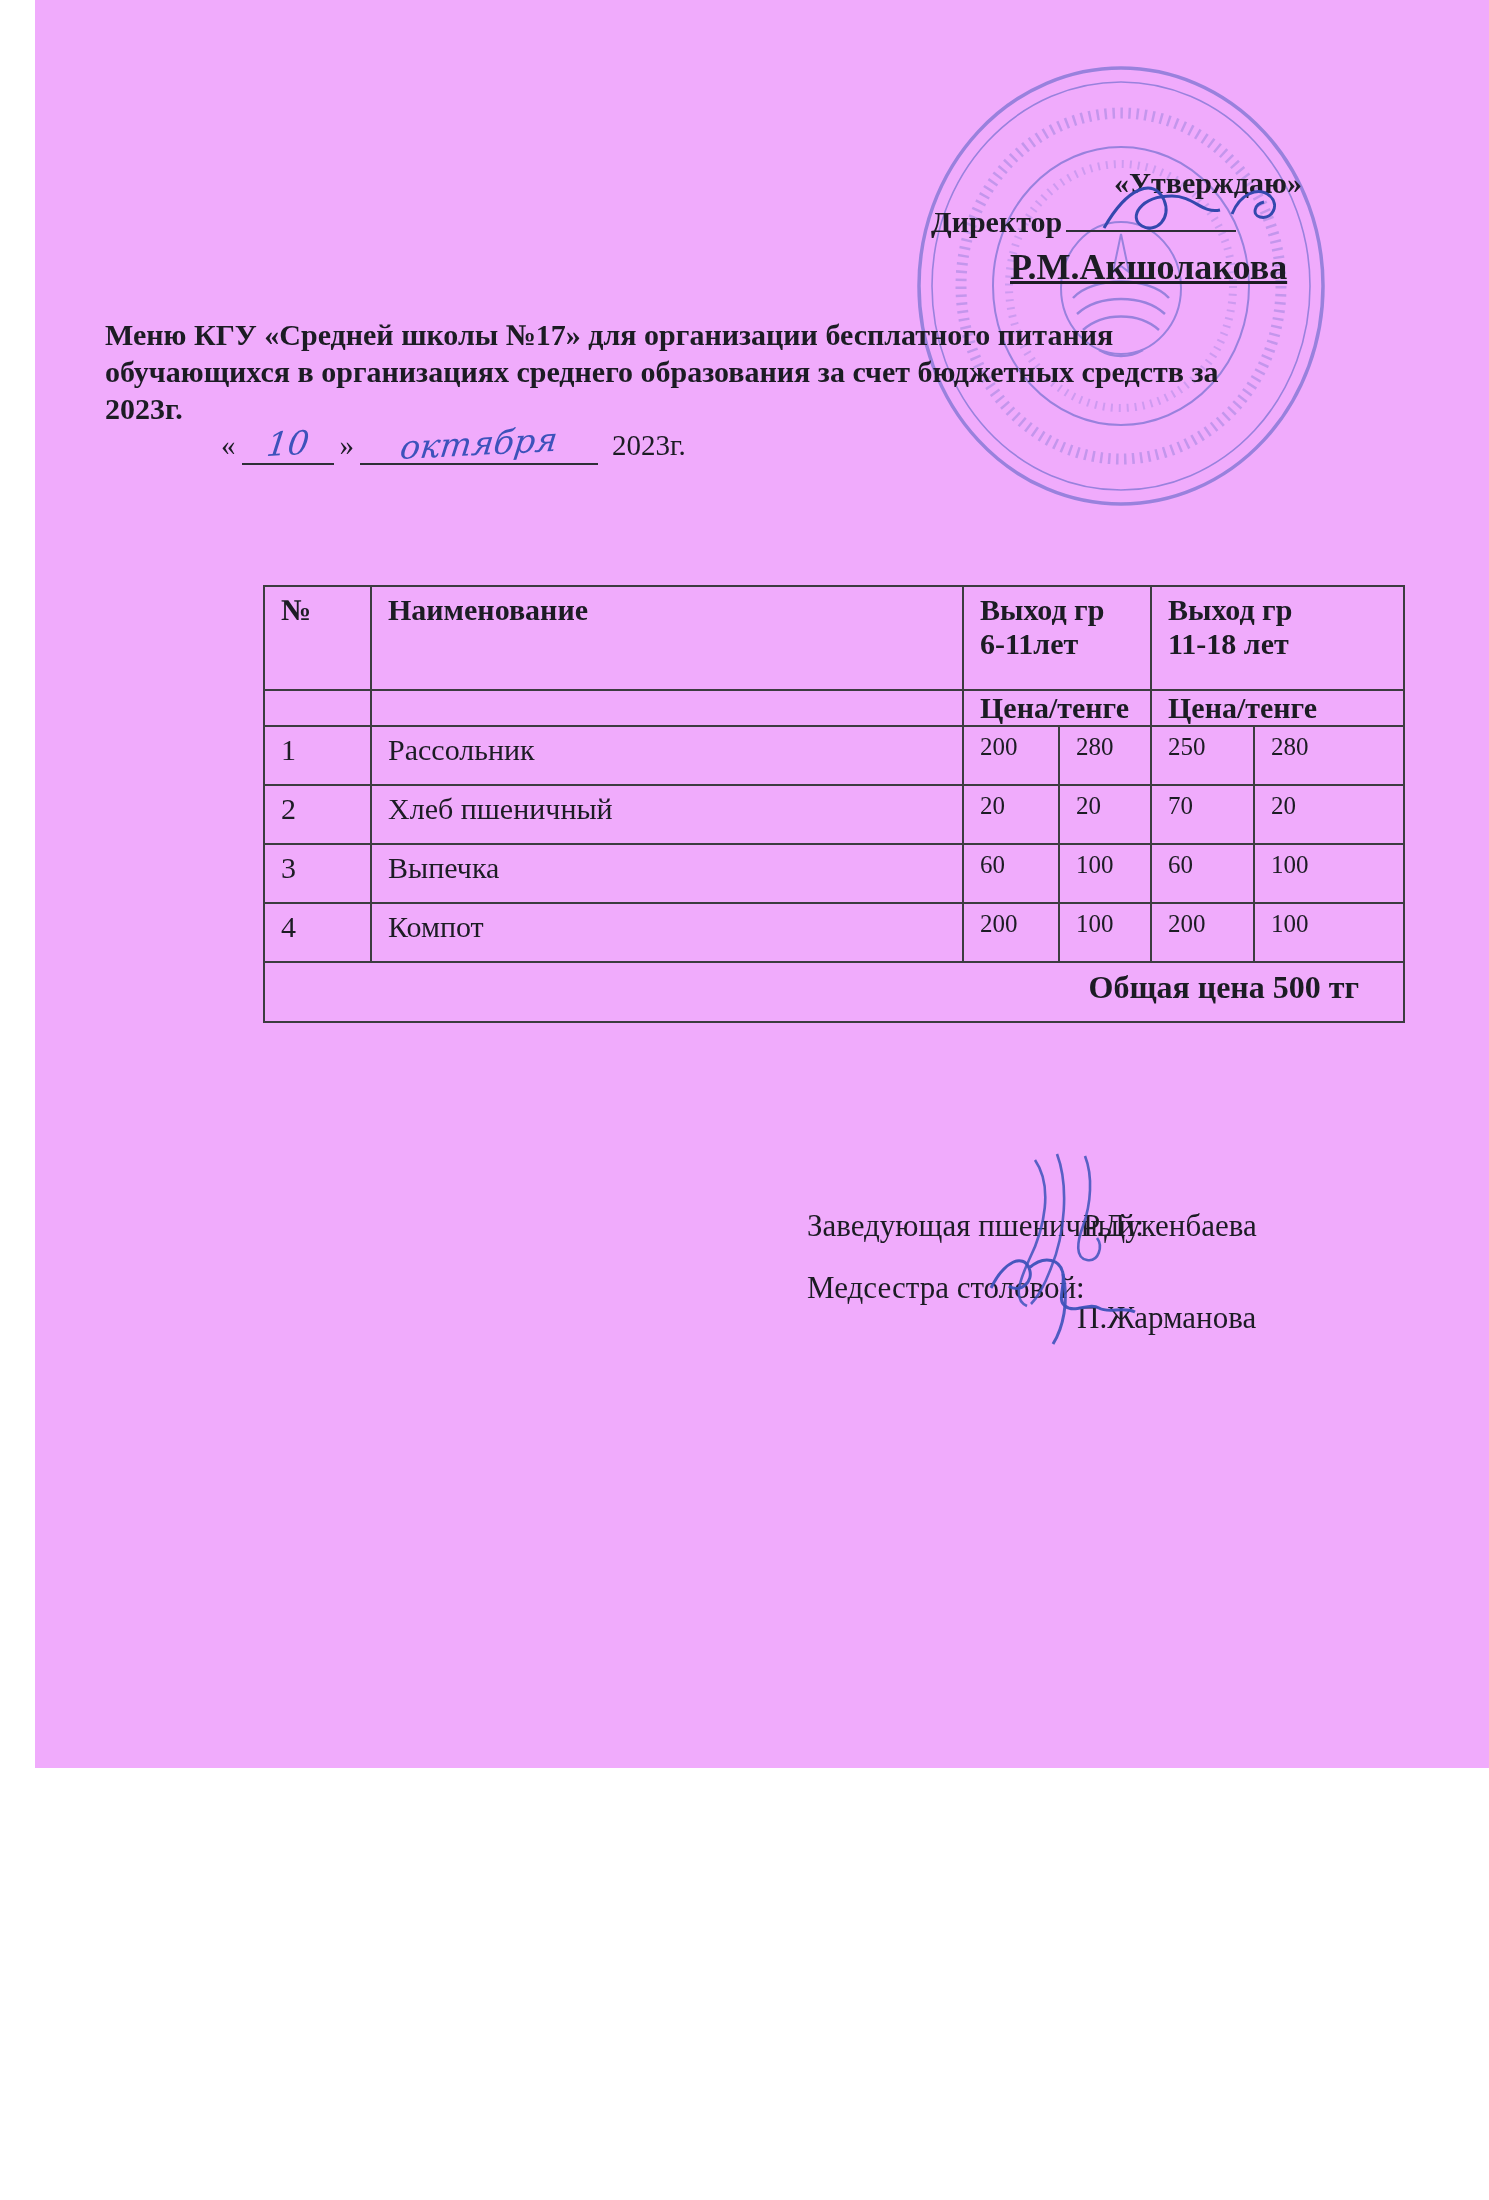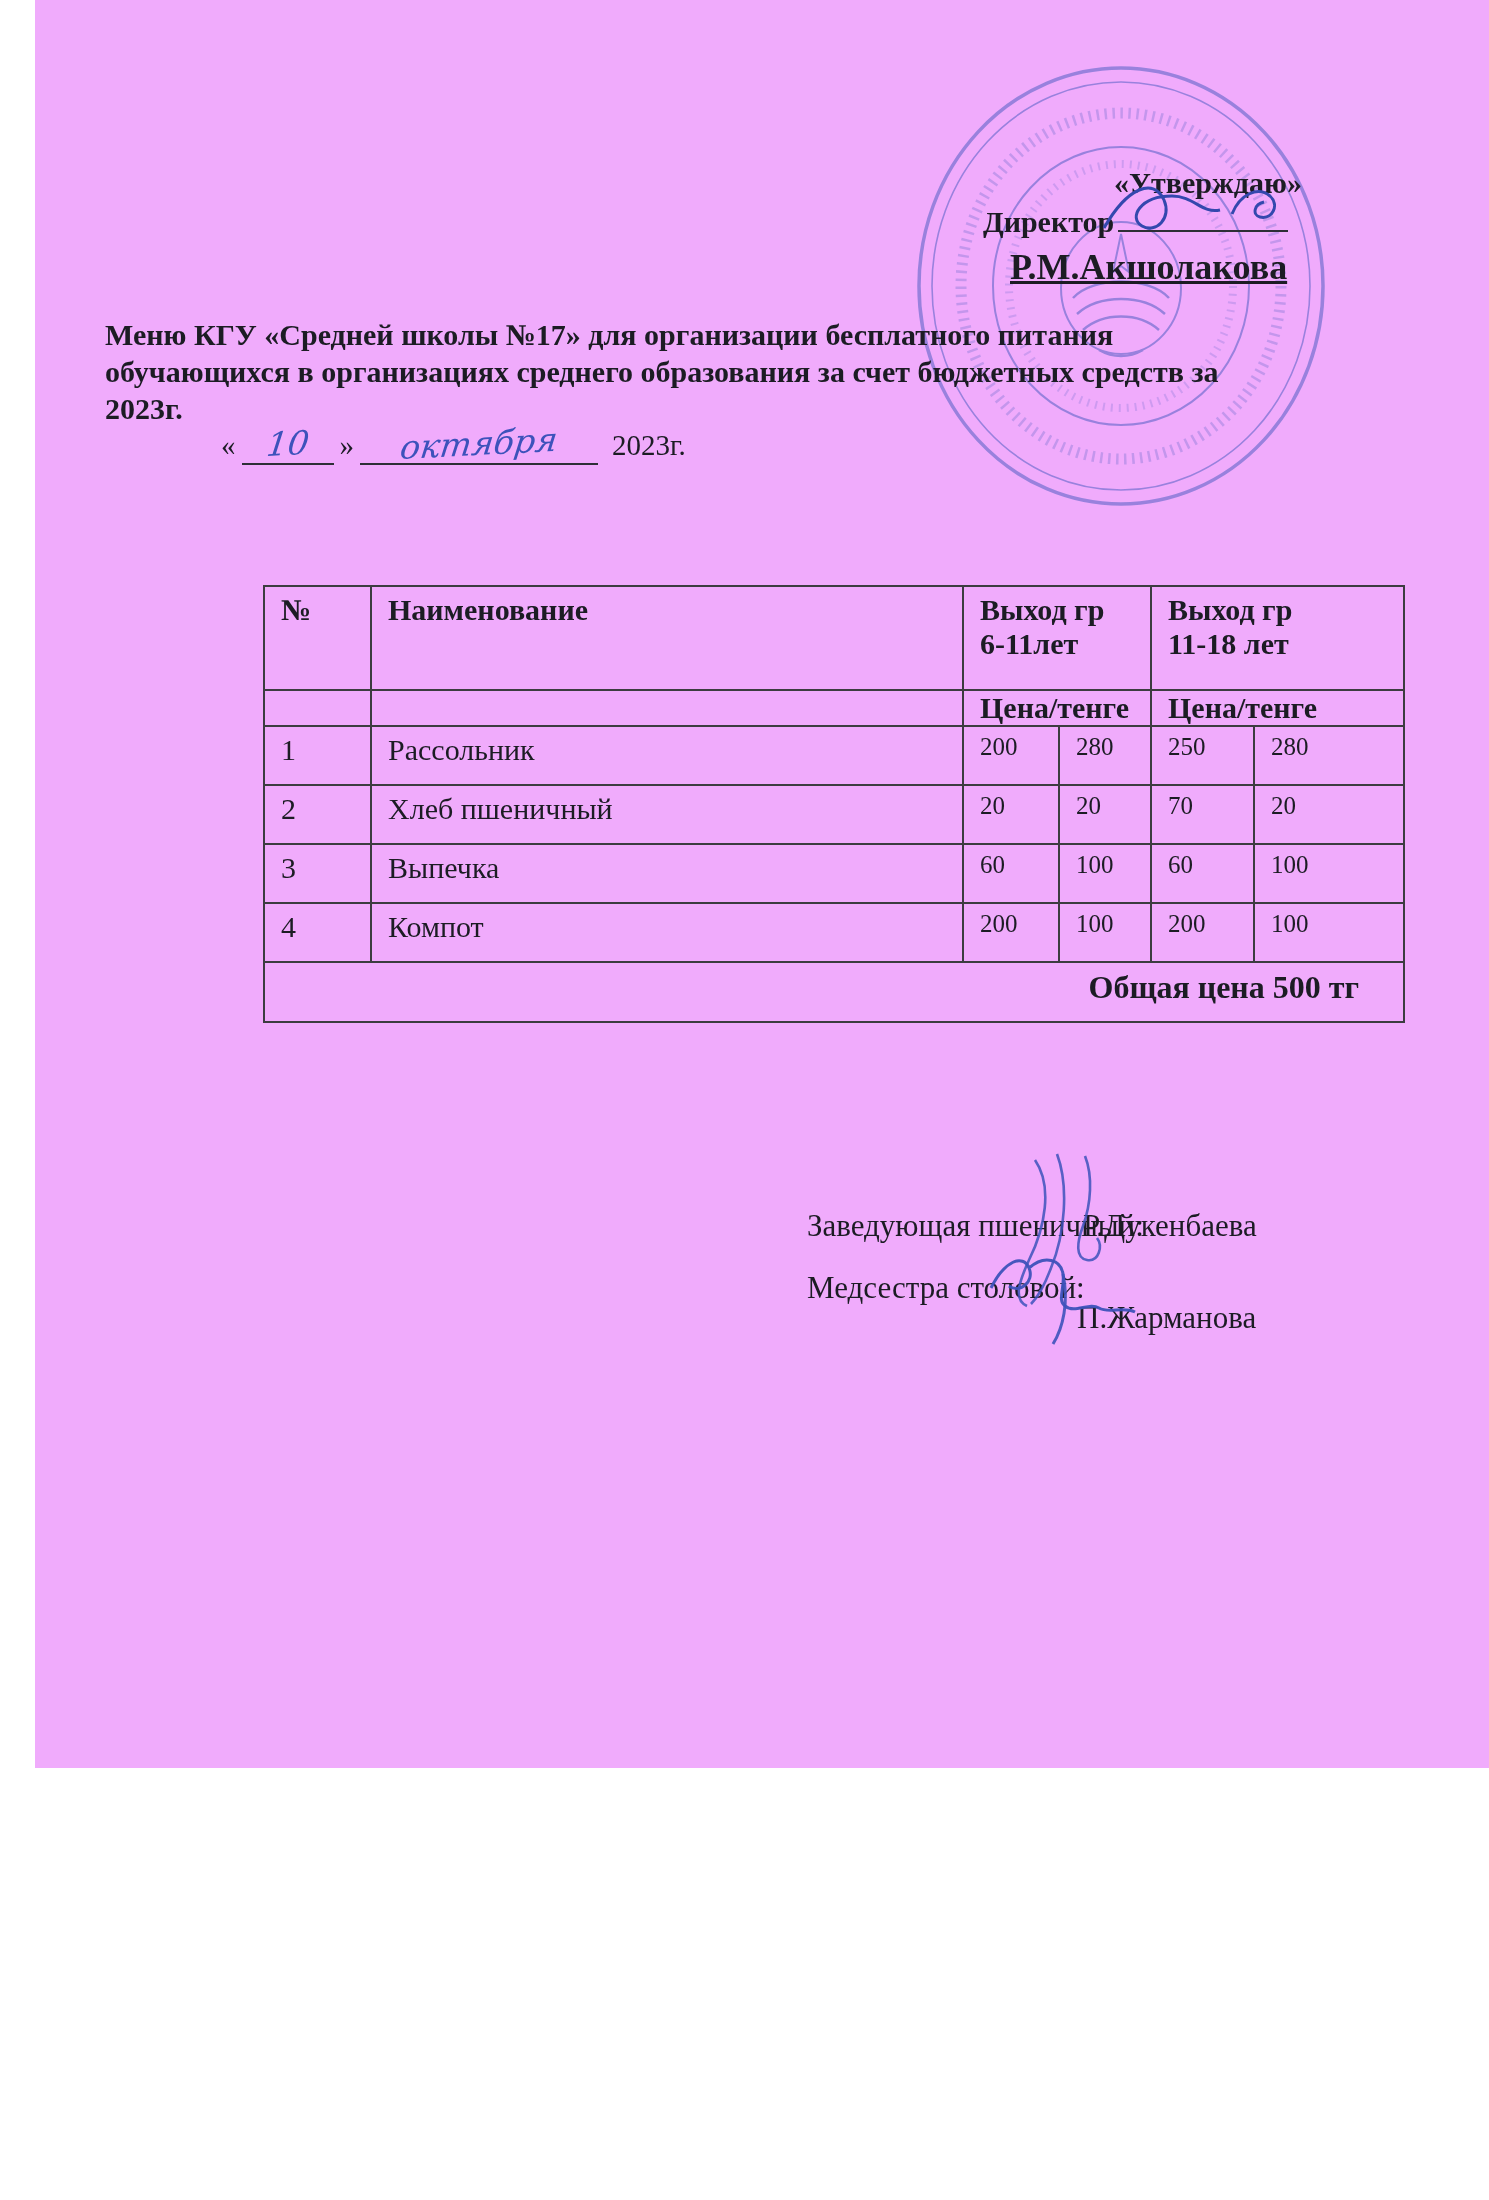--- a/index.html
+++ b/index.html
@@ -9,21 +9,21 @@
   .page{
     position:relative; width:1489px; height:1768px; background:#f0abfc;
     font-family:"Liberation Serif", serif; color:var(--ink); overflow:hidden;margin-left:35px;
   }
   
   .stamp{position:absolute; left:868px; top:58px; width:442px; height:464px; opacity:.52;}
   .stamp *{stroke:var(--stamp); fill:none;}
   
   .approve-top{position:absolute; left:1040px; top:166px; width:266px; text-align:center;
     font-weight:bold; font-size:30px;}
-  .director-row{position:absolute; left:948px; top:204px; font-weight:bold; font-size:30px; white-space:nowrap;}
+  .director-row{position:absolute; left:896px; top:204px; font-weight:bold; font-size:30px; white-space:nowrap;}
   .sig-line{display:inline-block; width:170px; border-bottom:2px solid #2e2e36; height:26px; margin-left:4px;}
   .director-name{position:absolute; left:975px; top:246px; font-weight:bold; font-size:36px;text-decoration:underline;}
   .director-sign{position:absolute; left:1055px; top:172px; width:230px; height:76px;}
   
   .doc-title{position:absolute; left:70px; top:316px; width:1350px; 
     font-weight:bold; font-size:30px; line-height:37px;}
   
   .date-line{position:absolute; left:186px; top:424px; font-size:29px; white-space:nowrap;}
   .uline{display:inline-block; border-bottom:2px solid #2e2e36; text-align:center; margin:0 6px;}
   .uline.day{min-width:92px;}

